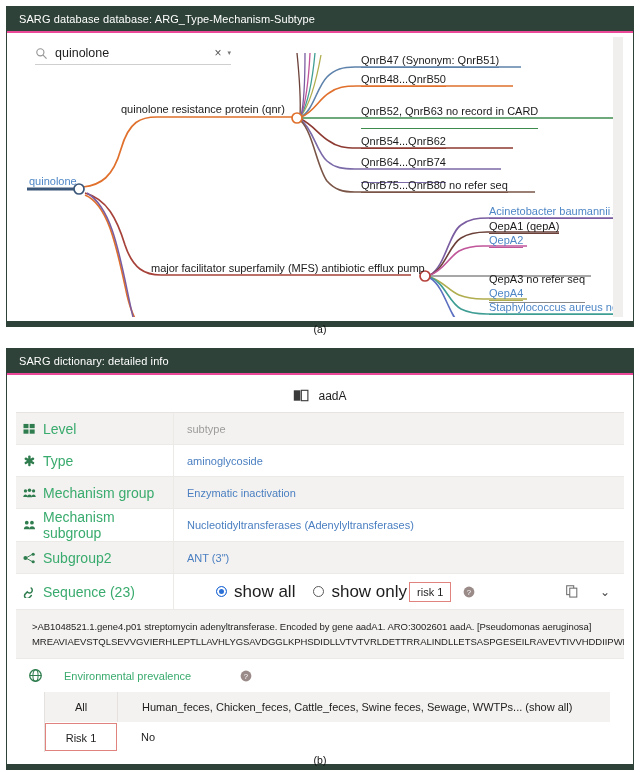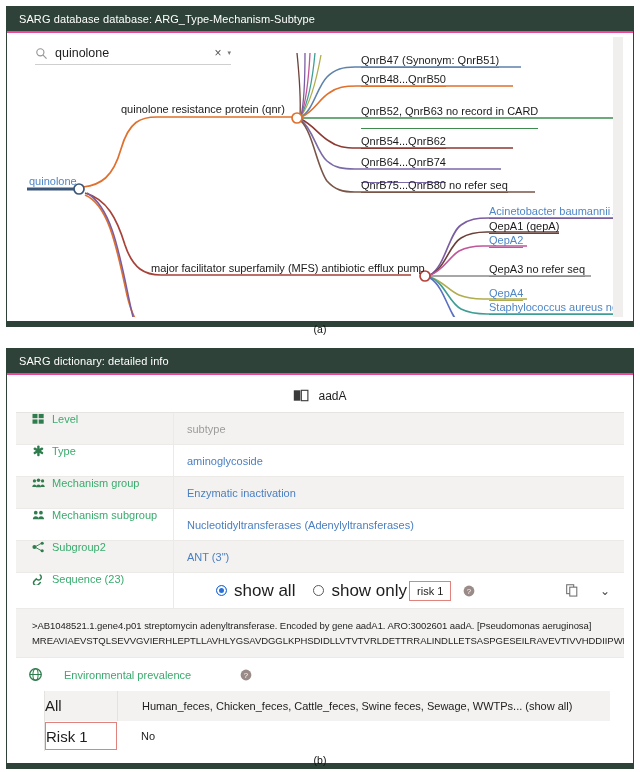--- a/index.html
+++ b/index.html
@@ -92,22 +92,22 @@
   }
   .book-ico{width:16px;height:13px;margin-right:9px;}
   .title-text{font-size:12px;color:#1d1d1d;}
 
   .drow{
     display:flex;align-items:center;min-height:31px;
     border-bottom:1px solid #eceae7;
   }
   .drow.alt{background:#f4f2f0;}
   .dlabel{
-    flex:0 0 158px;display:flex;align-items:flex-start;
-    font-size:11px;color:#3aab6e;padding-left:16px;box-sizing:border-box;
+    flex:0 0 158px;display:flex;align-items:center;
+    font-size:14px;color:#3aab6e;padding-left:7px;box-sizing:border-box;
     border-right:1px solid #eceae7;min-height:31px;
   }
   .dlabel .ico{width:13px;height:12px;margin-right:7px;flex:0 0 13px;display:block;}
   .dvalue{
     flex:1 1 auto;font-size:11px;color:#4a7fc1;padding-left:13px;
     display:flex;align-items:center;min-height:31px;
   }
   .dvalue.muted{color:#9c9c9c;}
 
   
@@ -140,21 +140,21 @@
 
   
   .envrow{display:flex;align-items:center;height:33px;background:#fff;padding-left:13px;gap:15px;}
   .env-ico{width:13px;height:13px;margin-right:7px;}
   .env-label{font-size:11px;color:#3aab6e;margin-right:34px;}
 
   .envtable{margin:0 14px 8px 28px;border-left:1px solid #e4e1de;}
   .envtr{display:flex;align-items:center;height:30px;}
   .envtr.head{background:#f4f2f0;}
   .envtd-k{
-    flex:0 0 72px;font-size:15px;color:#1d1d1d;text-align:left;
+    flex:0 0 72px;font-size:11px;color:#1d1d1d;text-align:center;
     border-right:1px solid #e4e1de;line-height:30px;
   }
   .envtd-k.boxed{
     border:1px solid #e0837f;height:28px;line-height:28px;box-sizing:border-box;
   }
   .envtd-v{flex:1 1 auto;font-size:11px;color:#1d1d1d;padding-left:24px;}
 </style>
 </head>
 <body>
 
@@ -225,21 +225,21 @@
       <div class="node-label" style="left: 340px; top: 17px; border-bottom: 1.4px solid rgb(93, 130, 171); padding-bottom: 1px;">QnrB47 (Synonym: QnrB51)</div>
       <div class="node-label" style="left: 340px; top: 36px; border-bottom: 1.4px solid rgb(224, 112, 44); padding-bottom: 1px;">QnrB48...QnrB50</div>
       <div class="node-label" style="left: 340px; top: 68px; border-bottom: 1.4px solid rgb(61, 140, 78); padding-bottom: 11px;">QnrB52, QnrB63 no record in CARD</div>
       <div class="node-label" style="left: 340px; top: 98px; border-bottom: 1.4px solid rgb(141, 58, 50); padding-bottom: 1px;">QnrB54...QnrB62</div>
       <div class="node-label" style="left: 340px; top: 119px; border-bottom: 1.4px solid rgb(123, 106, 168); padding-bottom: 14px;">QnrB64...QnrB74</div>
       <div class="node-label" style="left: 340px; top: 142px; border-bottom: 1.4px solid rgb(122, 85, 71); padding-bottom: 1px;">QnrB75...QnrB80 no refer seq</div>
 
       <div class="node-label link-u" style="left: 468px; top: 168px; border-bottom: 1.4px solid rgb(122, 92, 160); padding-bottom: 1px;">Acinetobacter baumannii AbaQ</div>
       <div class="node-label" style="left: 468px; top: 183px; border-bottom: 1.4px solid rgb(107, 64, 56); padding-bottom: 1px;">QepA1 (qepA)</div>
       <div class="node-label link-u" style="left: 468px; top: 197px; border-bottom: 1.4px solid rgb(192, 85, 154); padding-bottom: 1px;">QepA2</div>
-      <div class="node-label" style="left: 468px; top: 226px; border-bottom: 1.4px solid rgb(138, 138, 138); padding-bottom: 1px;">QepA3 no refer seq</div>
+      <div class="node-label" style="left: 468px; top: 236px; border-bottom: 1.4px solid rgb(138, 138, 138); padding-bottom: 17px;">QepA3 no refer seq</div>
       <div class="node-label link-u" style="left: 468px; top: 250px; border-bottom: 1.4px solid rgb(176, 173, 78); padding-bottom: 1px;">QepA4</div>
       <div class="node-label link-u" style="left: 468px; top: 264px; border-bottom: 1.4px solid rgb(63, 158, 148); padding-bottom: 1px;">Staphylococcus aureus norA</div>
 
     </div>
     <div class="panel-footbar"></div>
   </div>
 </div>
 <div class="caption" style="top:323px;">(a)</div>
 
 <div class="panel" id="panel-b">

